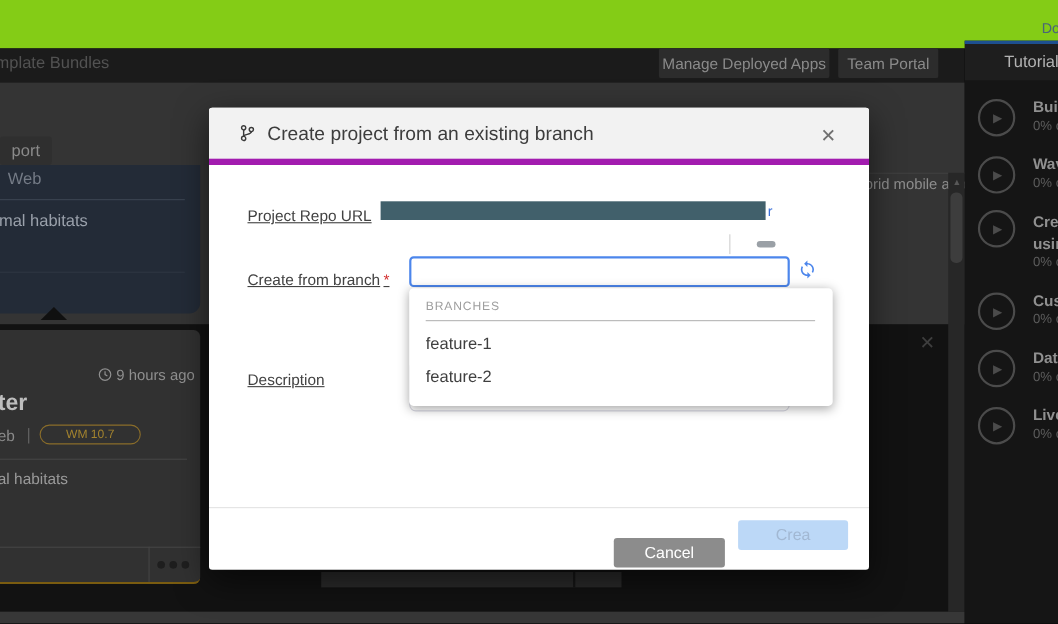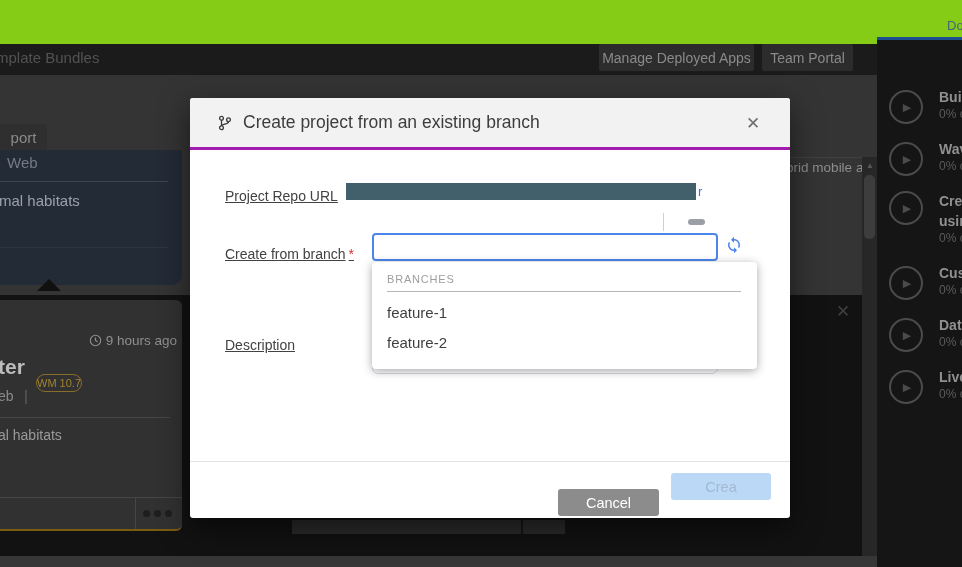--- a/index.html
+++ b/index.html
@@ -26,22 +26,22 @@
   .pop-hab{left:-1px;top:42px;color:#9aa1ab;font-size:15px;}
   .pop-div2{left:0;top:97px;width:168px;height:1px;background:#2e3642;}
   .caret-up{left:37px;top:279px;width:0;height:0;border-left:12px solid transparent;
             border-right:12px solid transparent;border-bottom:12px solid #101010;}
   .proj-card{left:0;top:300px;width:182px;height:229px;background:#313131;
              border-radius:0 6px 6px 0;border-bottom:2px solid #7a5c10;}
   .card-time{right:5px;top:33px;display:flex;align-items:center;gap:4px;color:#8f8f8f;font-size:13.5px;}
   .card-title{left:-2px;top:55px;color:#bdbdbd;font-size:21px;font-weight:bold;}
   .card-plat{left:-2px;top:88px;color:#8a8a8a;font-size:14px;}
   .card-pipe{left:24px;top:87px;color:#5f5f5f;font-size:15px;}
-  .card-badge{left:36px;top:74px;border:1px solid #8a6d2a;border-radius:9px;color:#a3832e;
-              font-size:11px;padding:2px 0;}
+  .card-badge{left:36px;top:86px;border:1px solid #8a6d2a;border-radius:9px;color:#a3832e;
+              font-size:11px;padding:2px 23px;}
   .card-div{left:0;top:117px;width:170px;height:1px;background:#454545;}
   .card-desc{left:-2px;top:127px;color:#9a9a9a;font-size:14px;}
   .card-footline{left:0;top:197px;width:182px;height:1px;background:#454545;}
   .card-footdiv{left:135px;top:197px;width:1px;height:32px;background:#454545;}
   .card-dots{left:143px;top:210px;display:flex;gap:4px;}
   .card-dots span{width:7px;height:7px;border-radius:50%;background:#1e1e1e;display:block;}
   .bg-underbar{left:292px;top:520px;width:273px;height:14px;background:#2b2b2b;}
   .bg-underbar-div{left:229px;top:0;width:2px;height:14px;background:#161616;}
   .bg-close-x{left:836px;top:301px;color:#3e3e3e;font-size:17px;}
   .content-divline{left:790px;top:157px;width:87px;height:1px;background:#404040;}
@@ -55,21 +55,21 @@
   .sb-title{left:36px;top:8px;color:#b3b3b3;font-size:15px;white-space:nowrap;}
   .play-circle{width:30px;height:30px;border:2px solid #4b4b4b;border-radius:50%;
                display:flex;align-items:center;justify-content:center;}
   .play-circle span{color:#4b4b4b;font-size:11px;margin-left:2px;}
   .sb-item-title{color:#909090;font-size:14px;font-weight:bold;white-space:nowrap;}
   .sb-item-prog{color:#5c5c5c;font-size:12px;white-space:nowrap;}
   
   .modal{left:190px;top:98px;width:600px;height:420px;background:#ffffff;border-radius:3px;
          box-shadow:0 10px 30px rgba(0,0,0,.55);}
   .modal-header{left:0;top:0;width:600px;height:52px;background:#f2f2f2;
-                border-bottom:3px solid #a21caf;border-radius:3px 3px 0 0;
+                border-bottom:6px solid #a21caf;border-radius:3px 3px 0 0;
                 display:flex;align-items:center;padding-left:27px;box-sizing:border-box;gap:10px;}
   .modal-title{color:#3d3d3d;font-size:17.5px;}
   .modal-close{left:556px;top:15px;color:#707070;font-size:17px;cursor:pointer;}
   .fld-label{color:#424242;font-size:14px;white-space:nowrap;text-decoration:underline;}
   .req{color:#d32f2f;margin-left:3px;}
   .sel-block{left:156px;top:85px;width:350px;height:17px;background:#41606b;}
   .sel-trail{left:508px;top:86px;color:#3a6fd8;font-size:13px;}
   .art-line{left:473px;top:115px;width:1px;height:18px;background:#cfcfcf;}
   .art-dash{left:498px;top:121px;width:17px;height:6px;background:#9aa0a6;border-radius:3px;}
   .branch-input{left:182px;top:135px;width:346px;height:28px;border:2px solid #4c86ec;border-radius:4px;
@@ -145,20 +145,23 @@
   <div class="abs bg-close-x">✕</div>
   <div class="abs content-divline"></div>
 
   <div class="abs scroll-track">
     <div class="abs scroll-arrow">▲</div>
     <div class="abs scroll-thumb"></div>
   </div>
   <div class="abs strip-bottom"></div>
 
   <div class="abs sidebar">
+    <div class="abs sb-header">
+      <div class="abs sb-title">Tutorial</div>
+    </div>
 
     <div class="abs play-circle" style="left:12px;top:50px;">
         <span>▶</span>
       </div>
     <div class="abs sb-item-title" style="left:62px;top:49px;">Build</div>
     <div class="abs sb-item-prog" style="left:62px;top:67px;">0% co</div>
 
     <div class="abs play-circle" style="left:12px;top:102px;">
         <span>▶</span>
       </div>

